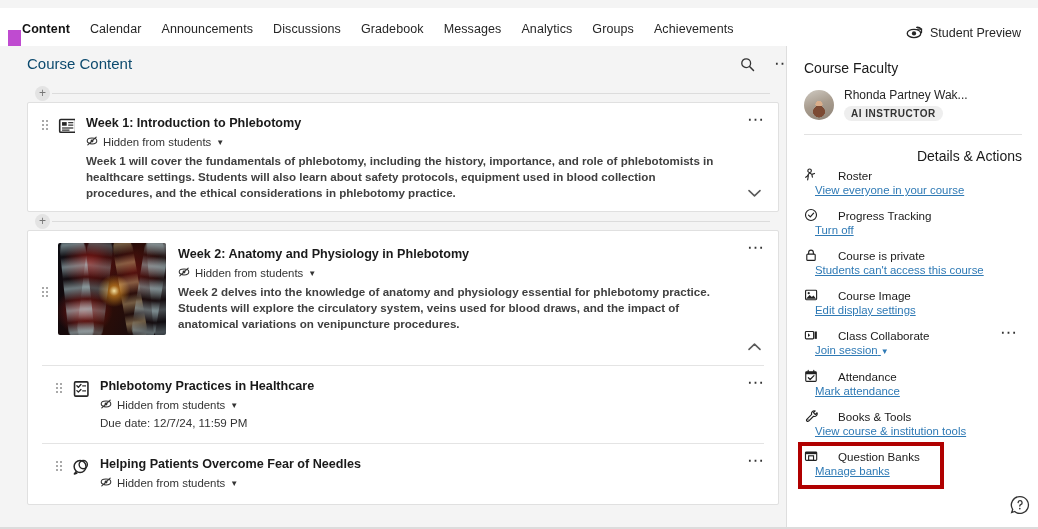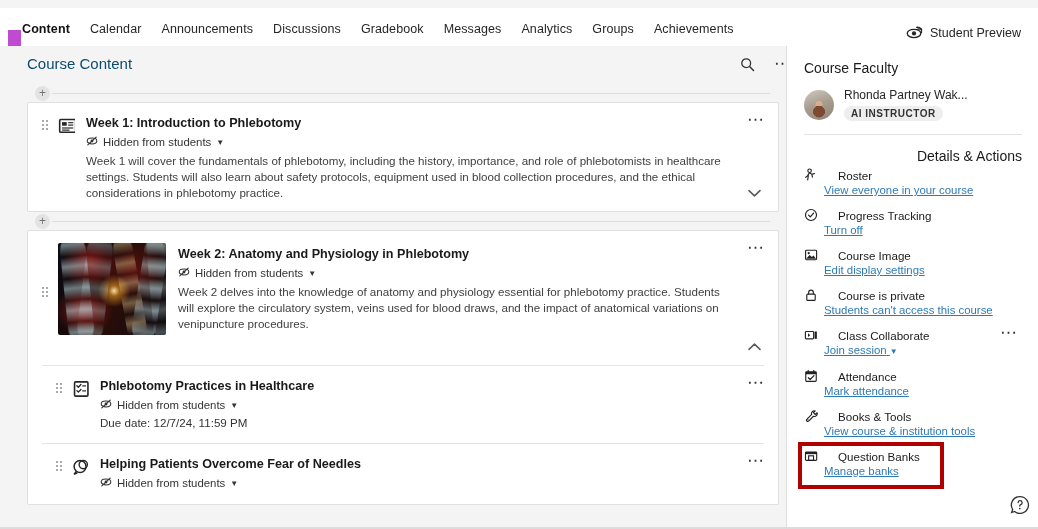--- a/index.html
+++ b/index.html
@@ -75,21 +75,21 @@
   .drag i { width: 2px; height: 2px; background: #8d8d8d; border-radius: 50%; display: block; }
   .item-icon { width: 20px; margin-right: 8px; padding-top: 2px; color: #262626; }
   .item-icon svg { display: block; }
   .body { flex: 1; min-width: 0; padding-right: 40px; }
   .item-title { font-size: 12.6px; font-weight: bold; color: #1a1a1a; line-height: 16px; }
   .hidden-line {
     display: flex; align-items: center; gap: 5px; margin-top: 4px;
     font-size: 11.4px; color: #333; cursor: pointer;
   }
   .hidden-line .caret { font-size: 8px; color: #333; }
-  .desc { margin-top: 4px; font-size: 11.6px; color: #404040; line-height: 16px; }
+  .desc { margin-top: 4px; font-size: 11.6px; color: #404040; line-height: 16px; font-weight: bold; }
   .due { margin-top: 4px; font-size: 11.6px; color: #333; }
   .row-dots { position: absolute; right: 13px; top: 12px; }
   .chev { position: absolute; right: 15px; bottom: 8px; color: #5a5a5a; cursor: pointer; }
 
   .thumb {
     width: 108px; height: 92px; margin-right: 12px; border-radius: 2px; flex: none;
     background:
       radial-gradient(circle at 52% 52%, rgba(255,236,170,.95) 0%, rgba(255,170,40,.55) 7%, rgba(120,50,10,0) 22%),
       radial-gradient(ellipse at 30% 22%, rgba(150,25,20,.85) 0%, rgba(90,12,10,0) 26%),
       radial-gradient(ellipse at 24% 74%, rgba(165,30,25,.8) 0%, rgba(80,10,10,0) 25%),
@@ -136,21 +136,21 @@
   }
   .sb-sep { height: 1px; background: #e2e2e2; margin: 13px 0 0 0; }
   .sb-sec-title { font-size: 14px; color: #1a1a1a; margin: 13px 0 4px 0; text-align: right; }
 
   .da-item { position: relative; margin-bottom: 10px; }
   .da-head { display: flex; align-items: center; gap: 20px; }
   .da-ico { width: 14px; height: 14px; flex: none; color: #222; display: flex; align-items: center; }
   .da-ico svg { display: block; }
   .da-label { font-size: 11.6px; color: #1a1a1a; }
   .da-link {
-    display: block; margin-left: 20px; margin-top: 1px;
+    display: block; margin-left: 11px; margin-top: 1px;
     font-size: 11.4px; color: #2f7ab5; text-decoration: underline; cursor: pointer; line-height: 15px;
   }
   .da-link .caret { font-size: 8px; text-decoration: none; display: inline-block; color: #2f7ab5; }
   .da-dots { position: absolute; right: 4px; top: 0px; }
 
   .redbox {
     position: absolute; left: -6px; top: -7px; width: 146px; height: 47px;
     border: 4px solid #b00000; pointer-events: none;
   }
   .help {
@@ -391,40 +391,40 @@
                 </svg>
               </span>
        <span class="da-label">Progress Tracking</span>
      </div>
      <a class="da-link"><span>Turn off</span></a>
           </div>
           <div class="da-item">
             <div class="da-head">
        <span class="da-ico">
                 <svg width="14" height="14" viewBox="0 0 16 16">
+                  <rect x="3.2" y="7" width="9.6" height="7.2" rx="1.1" fill="none" stroke="#222" stroke-width="1.3"></rect>
+      <path d="M5.3 7 V5.2 a2.7 2.7 0 0 1 5.4 0 V7" fill="none" stroke="#222" stroke-width="1.3"></path>
+                </svg>
+              </span>
+       <span class="da-label">Course is private</span>
+     </div>
+     <a class="da-link"><span>Students can't access this course</span></a>
+          </div>
+          <div class="da-item">
+            <div class="da-head">
+       <span class="da-ico">
+                <svg width="14" height="14" viewBox="0 0 16 16">
                   <rect x="1.8" y="2.6" width="12.6" height="10.8" rx="1" fill="none" stroke="#222" stroke-width="1.3"></rect>
       <circle cx="5.4" cy="5.9" r="1.25" fill="#222"></circle>
       <path d="M2.4 12.4 L6.4 8 L9 10.2 L10.8 8.6 L13.8 12.4 Z" fill="#222"></path>
                 </svg>
               </span>
        <span class="da-label">Course Image</span>
      </div>
      <a class="da-link"><span>Edit display settings</span></a>
-          </div>
-          <div class="da-item">
-            <div class="da-head">
-       <span class="da-ico">
-                <svg width="14" height="14" viewBox="0 0 16 16">
-                  <rect x="3.2" y="7" width="9.6" height="7.2" rx="1.1" fill="none" stroke="#222" stroke-width="1.3"></rect>
-      <path d="M5.3 7 V5.2 a2.7 2.7 0 0 1 5.4 0 V7" fill="none" stroke="#222" stroke-width="1.3"></path>
-                </svg>
-              </span>
-       <span class="da-label">Course is private</span>
-     </div>
-     <a class="da-link"><span>Students can't access this course</span></a>
           </div>
           <div class="da-item">
             <div class="da-head">
        <span class="da-ico">
                 <svg width="14" height="14" viewBox="0 0 16 16">
                   <rect x="1.6" y="4" width="9.4" height="8.4" rx="1" fill="none" stroke="#222" stroke-width="1.3"></rect>
       <path d="M4.6 6.1 L7.1 8.2 L4.6 10.3 Z" fill="#222"></path>
       <rect x="12.1" y="4" width="2.6" height="8.4" fill="#222"></rect>
                 </svg>
               </span>

